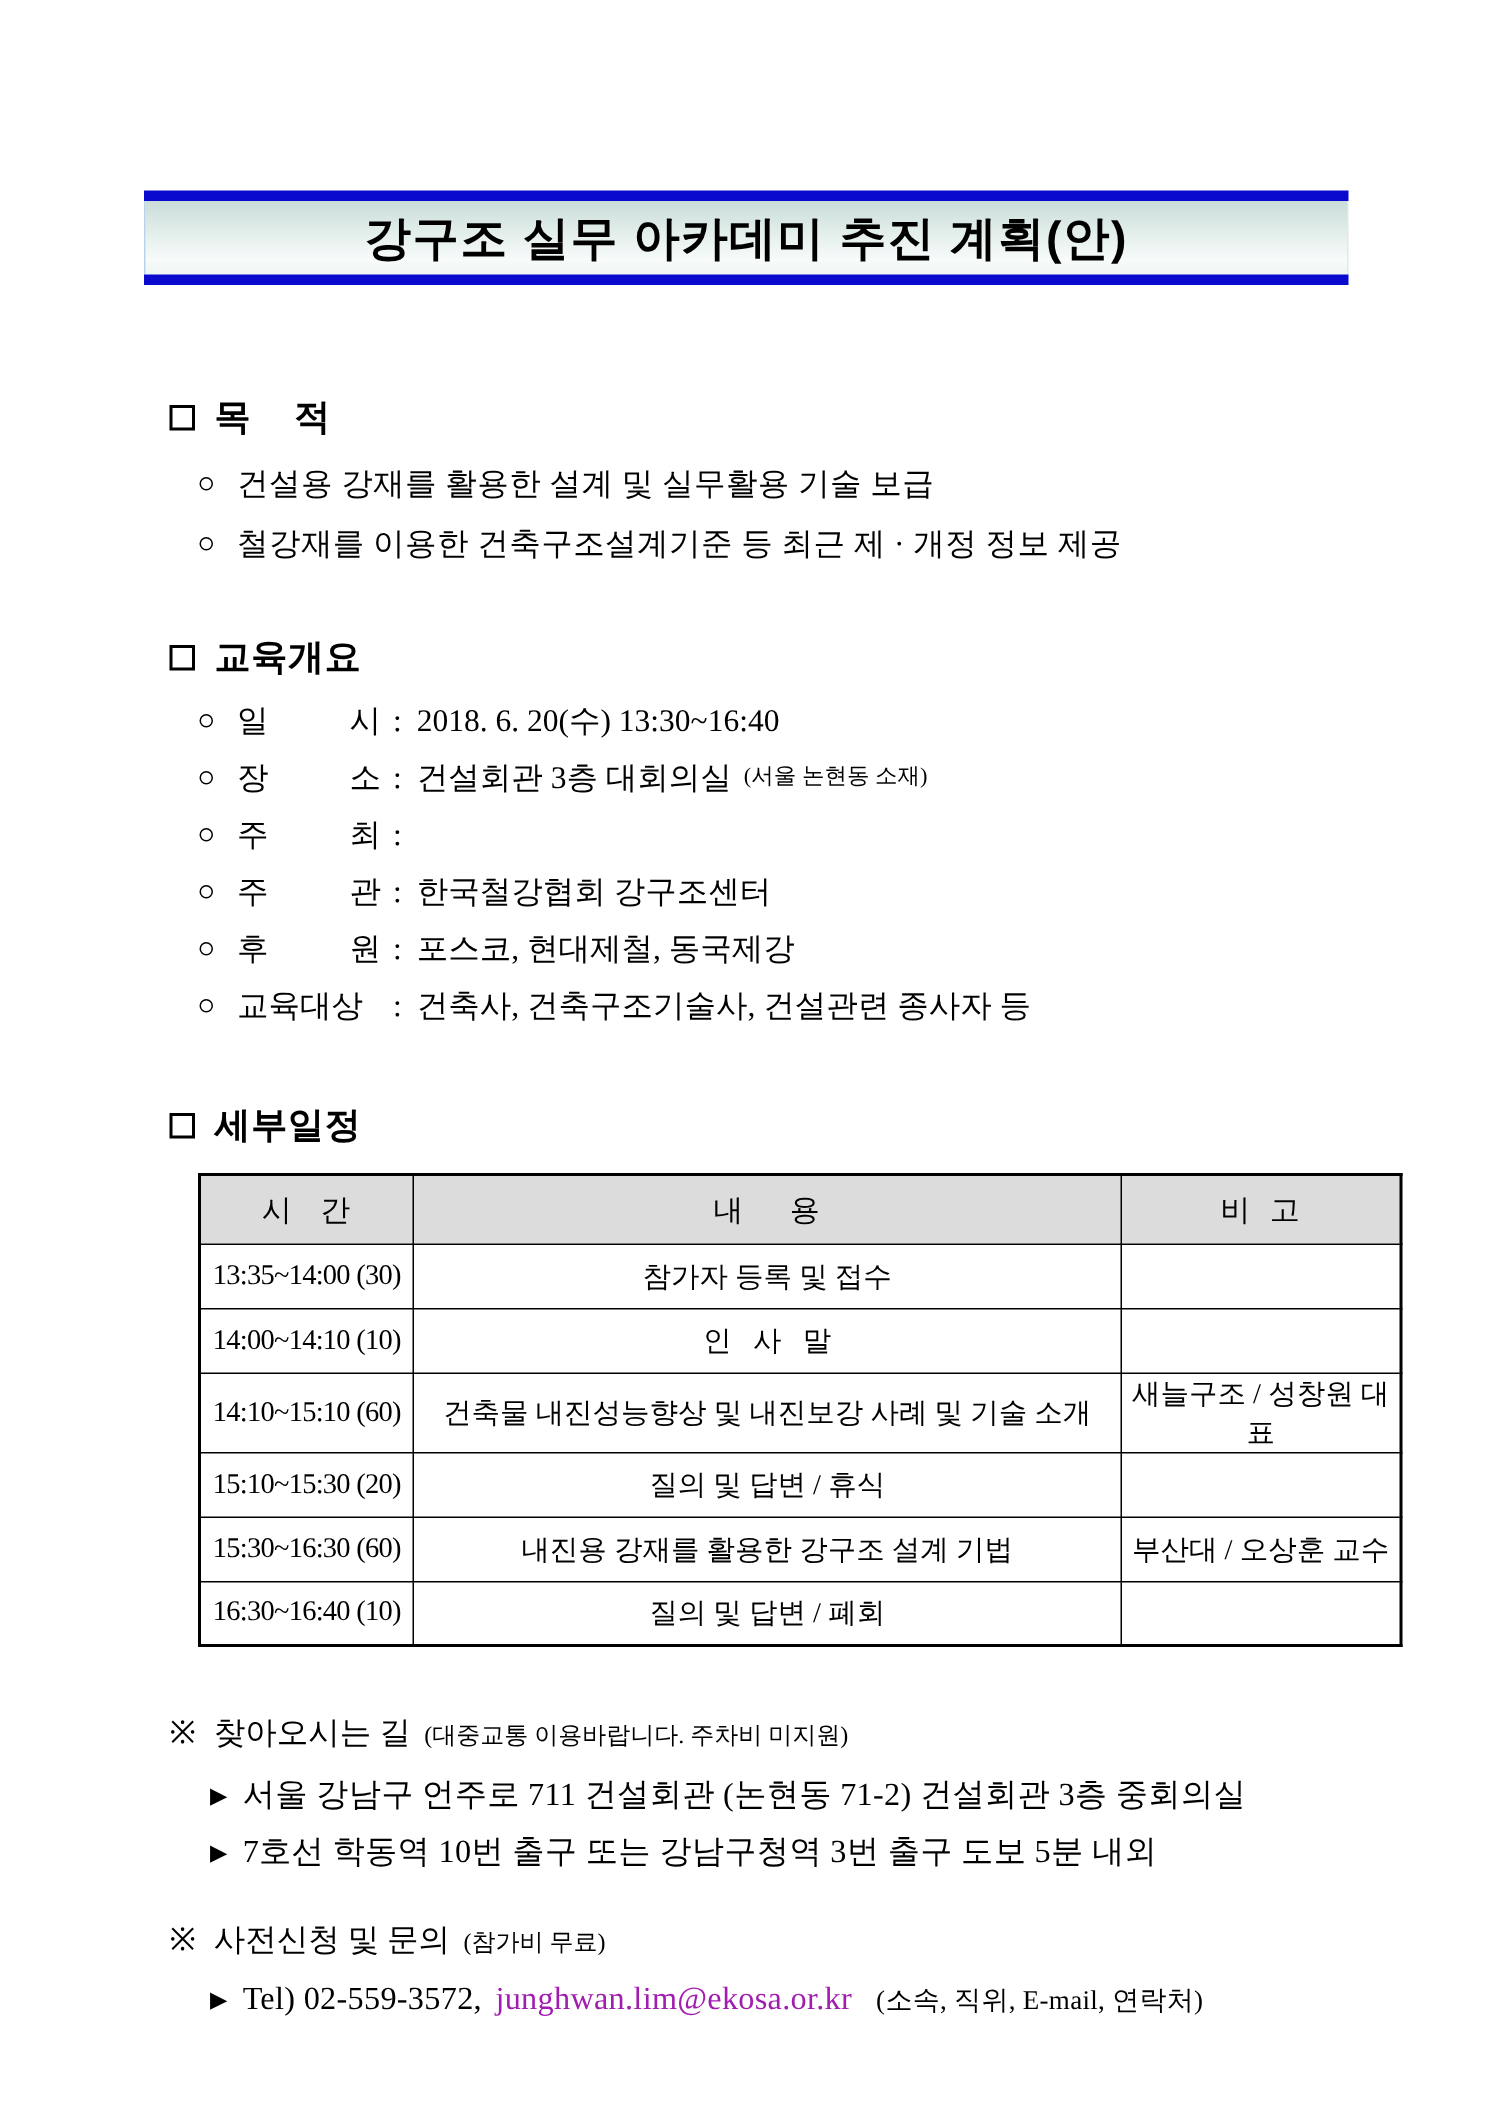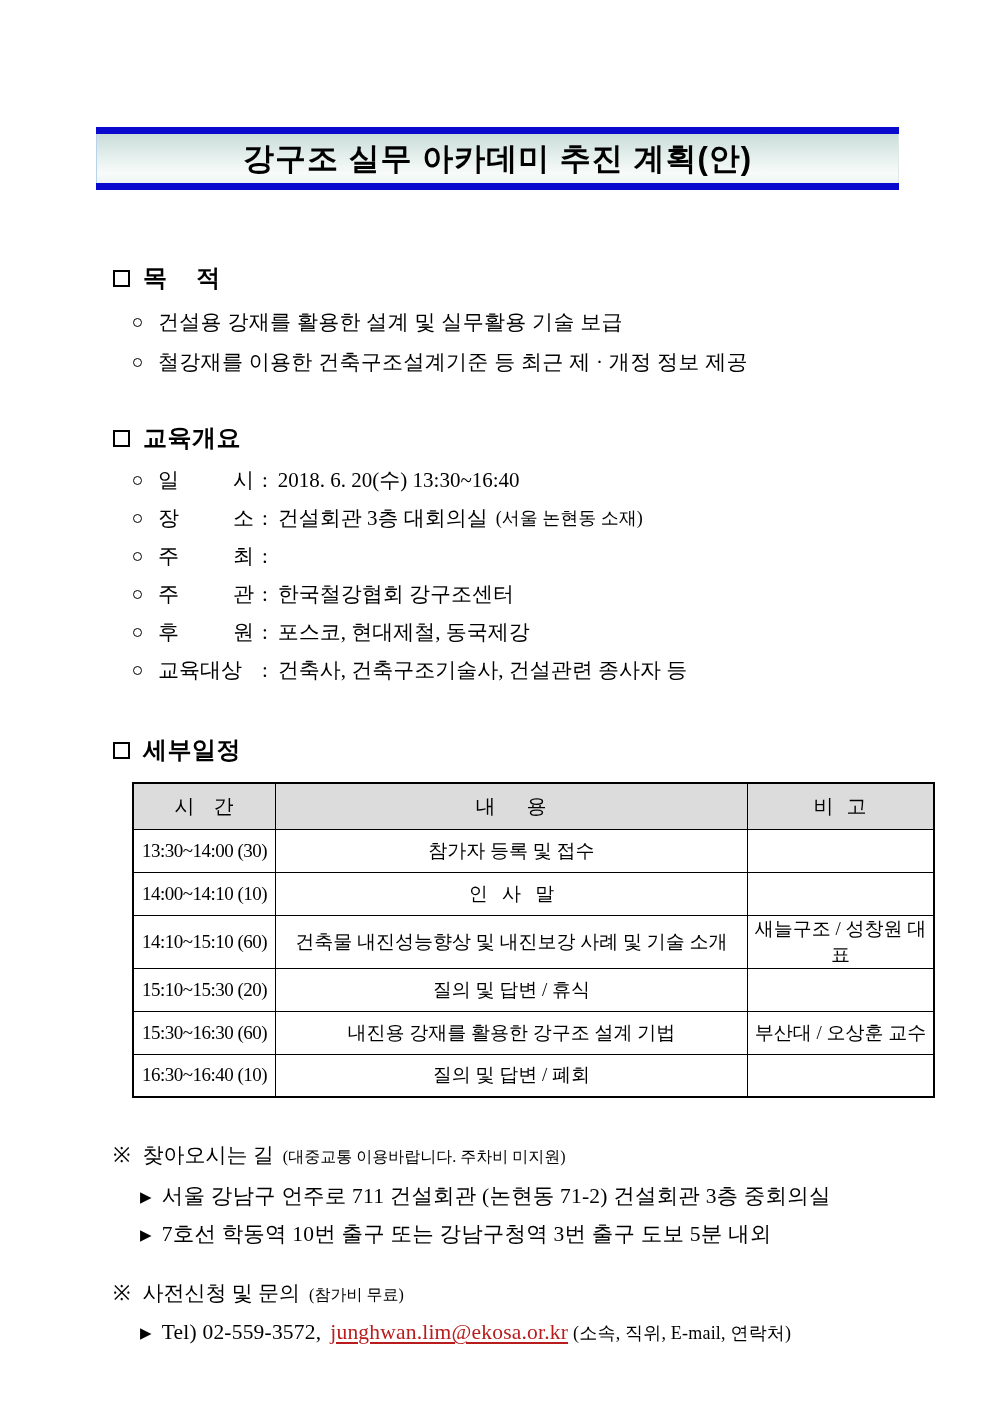--- a/index.html
+++ b/index.html
@@ -34,40 +34,40 @@
 
   
   .olist { margin-left:37px; }
   .oitem { display:flex; align-items:center; font-size:21px; }
   .circ-icon { width:9px; height:9px; border:1.5px solid #000; border-radius:50%; margin-right:16px; flex:none; }
   .purpose .oitem { margin-top:16px; line-height:24px; letter-spacing:0.3px; }
 
   .overview .oitem { margin-top:14px; line-height:24px; }
   .ov-label { display:inline-block; width:96px; text-align:justify; text-align-last:justify; flex:none; }
   .ov-sep { margin:0 10px 0 8px; }
-  .ov-note { font-size:18px; margin-left:8px; }
+  .ov-note { font-size:15px; margin-left:8px; }
 
   
   table.schedule { width:100%; border-collapse:collapse; border:2px solid #000; table-layout:fixed; }
   table.schedule th, table.schedule td { border:1px solid #000; text-align:center; vertical-align:middle; }
   table.schedule thead th {
     background:#dcdcdc; height:46px; font-size:20px; font-weight:normal; letter-spacing:1px;
   }
   table.schedule tbody td { height:43px; font-size:19px; }
   td.t-time { font-size:16.5px; letter-spacing:-0.5px; }
   td.t-note { font-size:16.5px; }
 
   
   .foot-head { display:flex; align-items:baseline; margin-left:17px; font-size:21px; }
   .ref-mark { margin-right:12px; }
   .foot-note { font-size:16px; margin-left:9px; }
   .arrow-item { display:flex; align-items:baseline; margin-left:44px; font-size:21.5px; letter-spacing:0.2px; }
   .arrow-icon { font-size:15px; margin-right:10px; position:relative; top:-1px; }
-  .email-link { color:#b91c1c; text-decoration:underline; text-underline-offset:3px; }
-  .tel-suffix { font-size:18px; margin-left:5px; }
+  .email-link { color:#a21caf; text-underline-offset:3px; }
+  .tel-suffix { font-size:18px; margin-left:16px; }
 </style>
 </head>
 <body>
 
 <div class="page">
 
   <div class="banner">
     <div class="bar"></div>
     <div class="banner-inner">
       <span class="page-title txt">강구조 실무 아카데미 추진 계획(안)</span>
@@ -150,21 +150,21 @@
         </colgroup>
       <thead>
         <tr>
           <th class="txt">시   간</th>
           <th class="txt">내     용</th>
           <th class="txt">비  고</th>
         </tr>
       </thead>
       <tbody>
         <tr>
-          <td class="t-time txt">13:30~14:00 (30)</td>
+          <td class="t-time txt">13:35~14:00 (30)</td>
           <td class="txt">참가자 등록 및 접수</td>
           <td class="t-note txt"></td>
         </tr>
         <tr>
           <td class="t-time txt">14:00~14:10 (10)</td>
           <td class="txt">인   사   말</td>
           <td class="t-note txt"></td>
         </tr>
         <tr>
           <td class="t-time txt">14:10~15:10 (60)</td>

